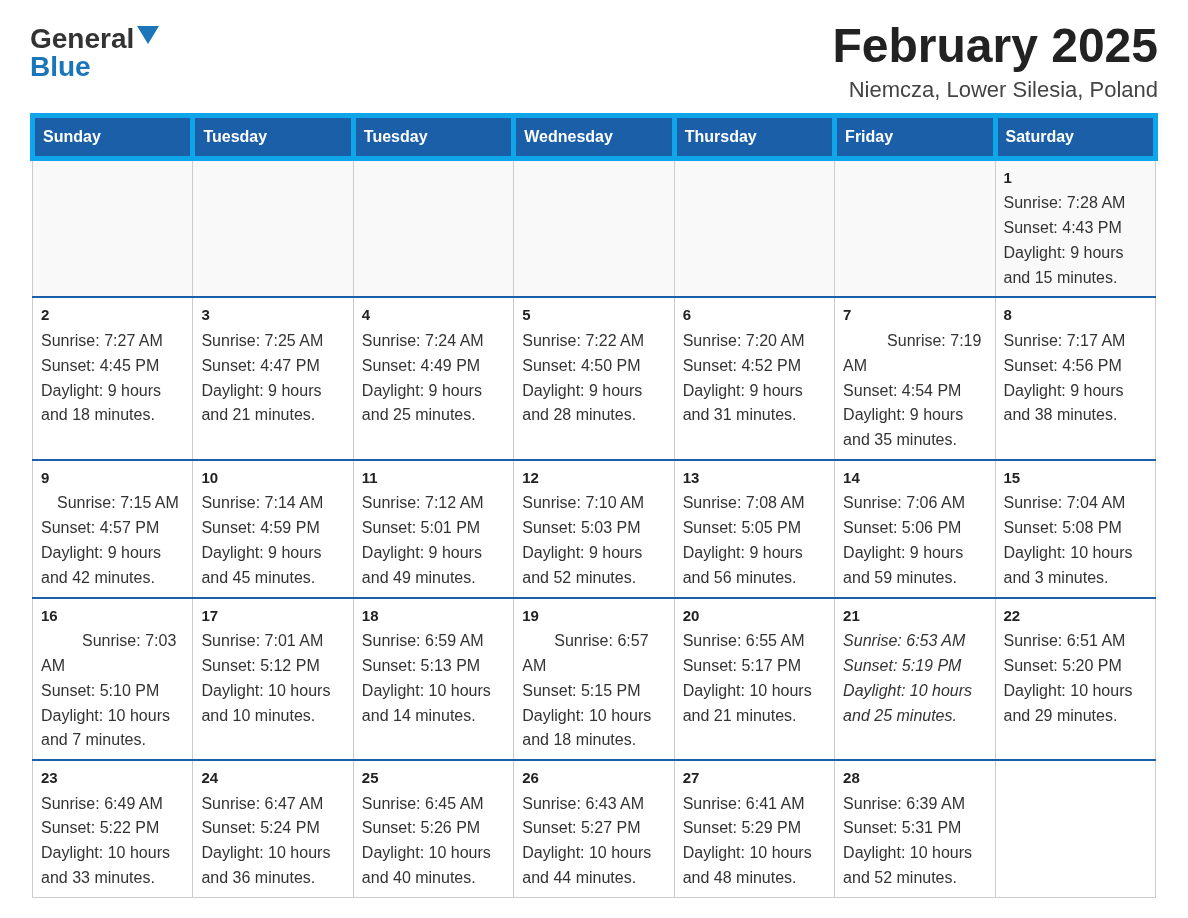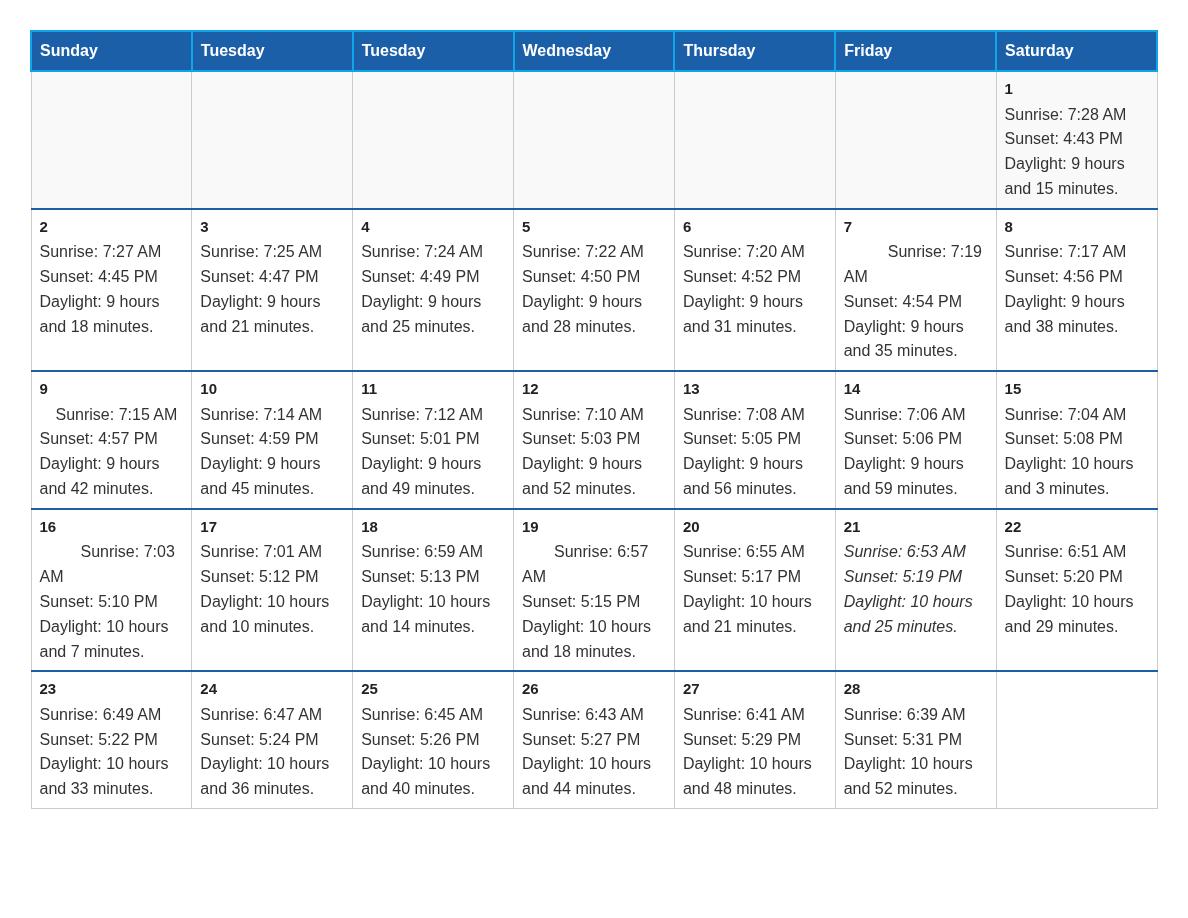--- a/index.html
+++ b/index.html
@@ -56,21 +56,21 @@
       border-collapse: collapse;
       margin-top: 10px;
     }
     .calendar th {
       background-color: #1a5fa8;
       color: #fff;
       font-size: 16px;
       font-weight: bold;
       padding: 10px 8px;
       text-align: left;
-      border: 2px solid #0ea5e9;
+      border: 5px solid #0ea5e9;
     }
     .calendar td {
       border: 1px solid #ccc;
       vertical-align: top;
       padding: 6px 8px;
       font-size: 12.5px;
       line-height: 1.5;
       width: calc(100% / 7);
       min-height: 100px;
       background: #fff;
@@ -94,20 +94,35 @@
       background: #f9f9f9;
     }
     .calendar tbody tr td {
       border-top: 2px solid #1a5fa8;
     }
   </style>
 </head>
 <body>
 
 <div class="header">
+  <div class="logo">
+    <div class="logo-row">
+      <span class="logo-text-general">General</span>
+      <span style="display:inline-block; margin-left:3px; position:relative; top:-2px;">
+        <svg width="22" height="18" viewBox="0 0 22 18">
+          <polygon points="0,0 22,0 11,18" fill="#1a75bb"></polygon>
+        </svg>
+      </span>
+    </div>
+    <span class="logo-text-blue">Blue</span>
+  </div>
+  <div class="title-block">
+    <div class="month-title">February 2025</div>
+    <div class="location">Niemcza, Lower Silesia, Poland</div>
+  </div>
 </div>
 
 <table class="calendar">
   <thead>
     <tr>
     <th>Sunday</th>
         <th>Tuesday</th>
         <th>Tuesday</th>
         <th>Wednesday</th>
         <th>Thursday</th>

